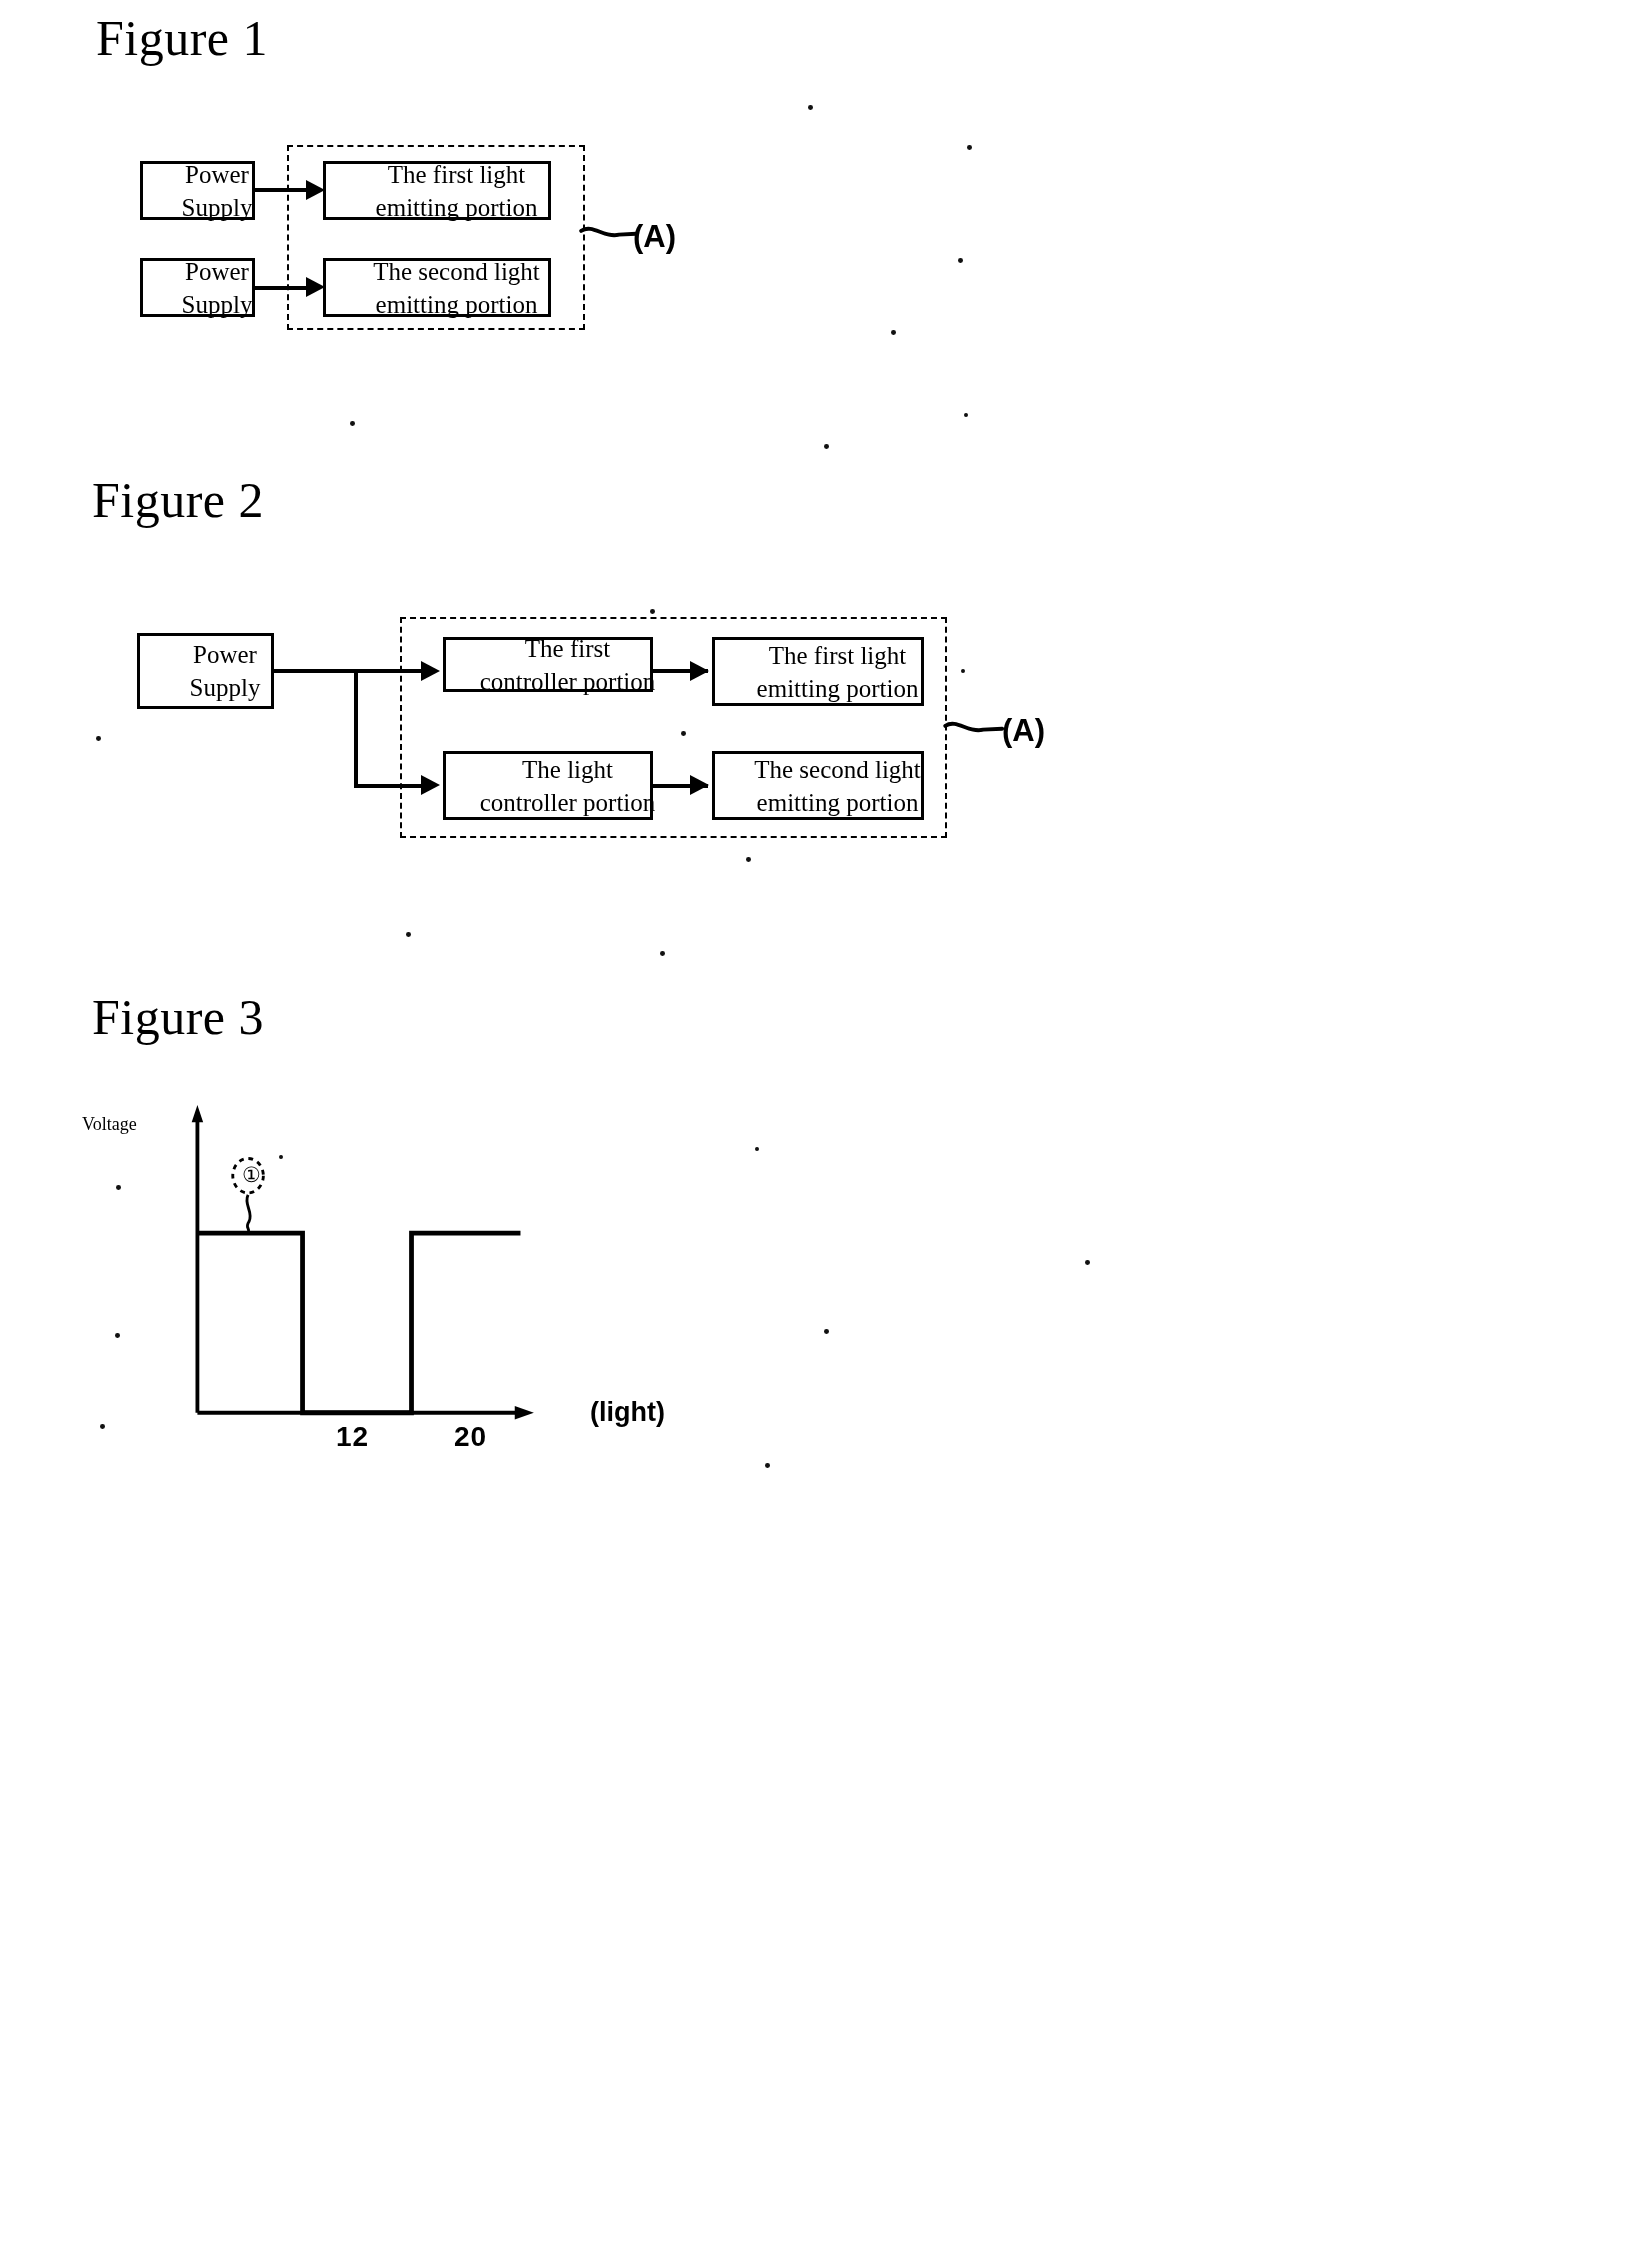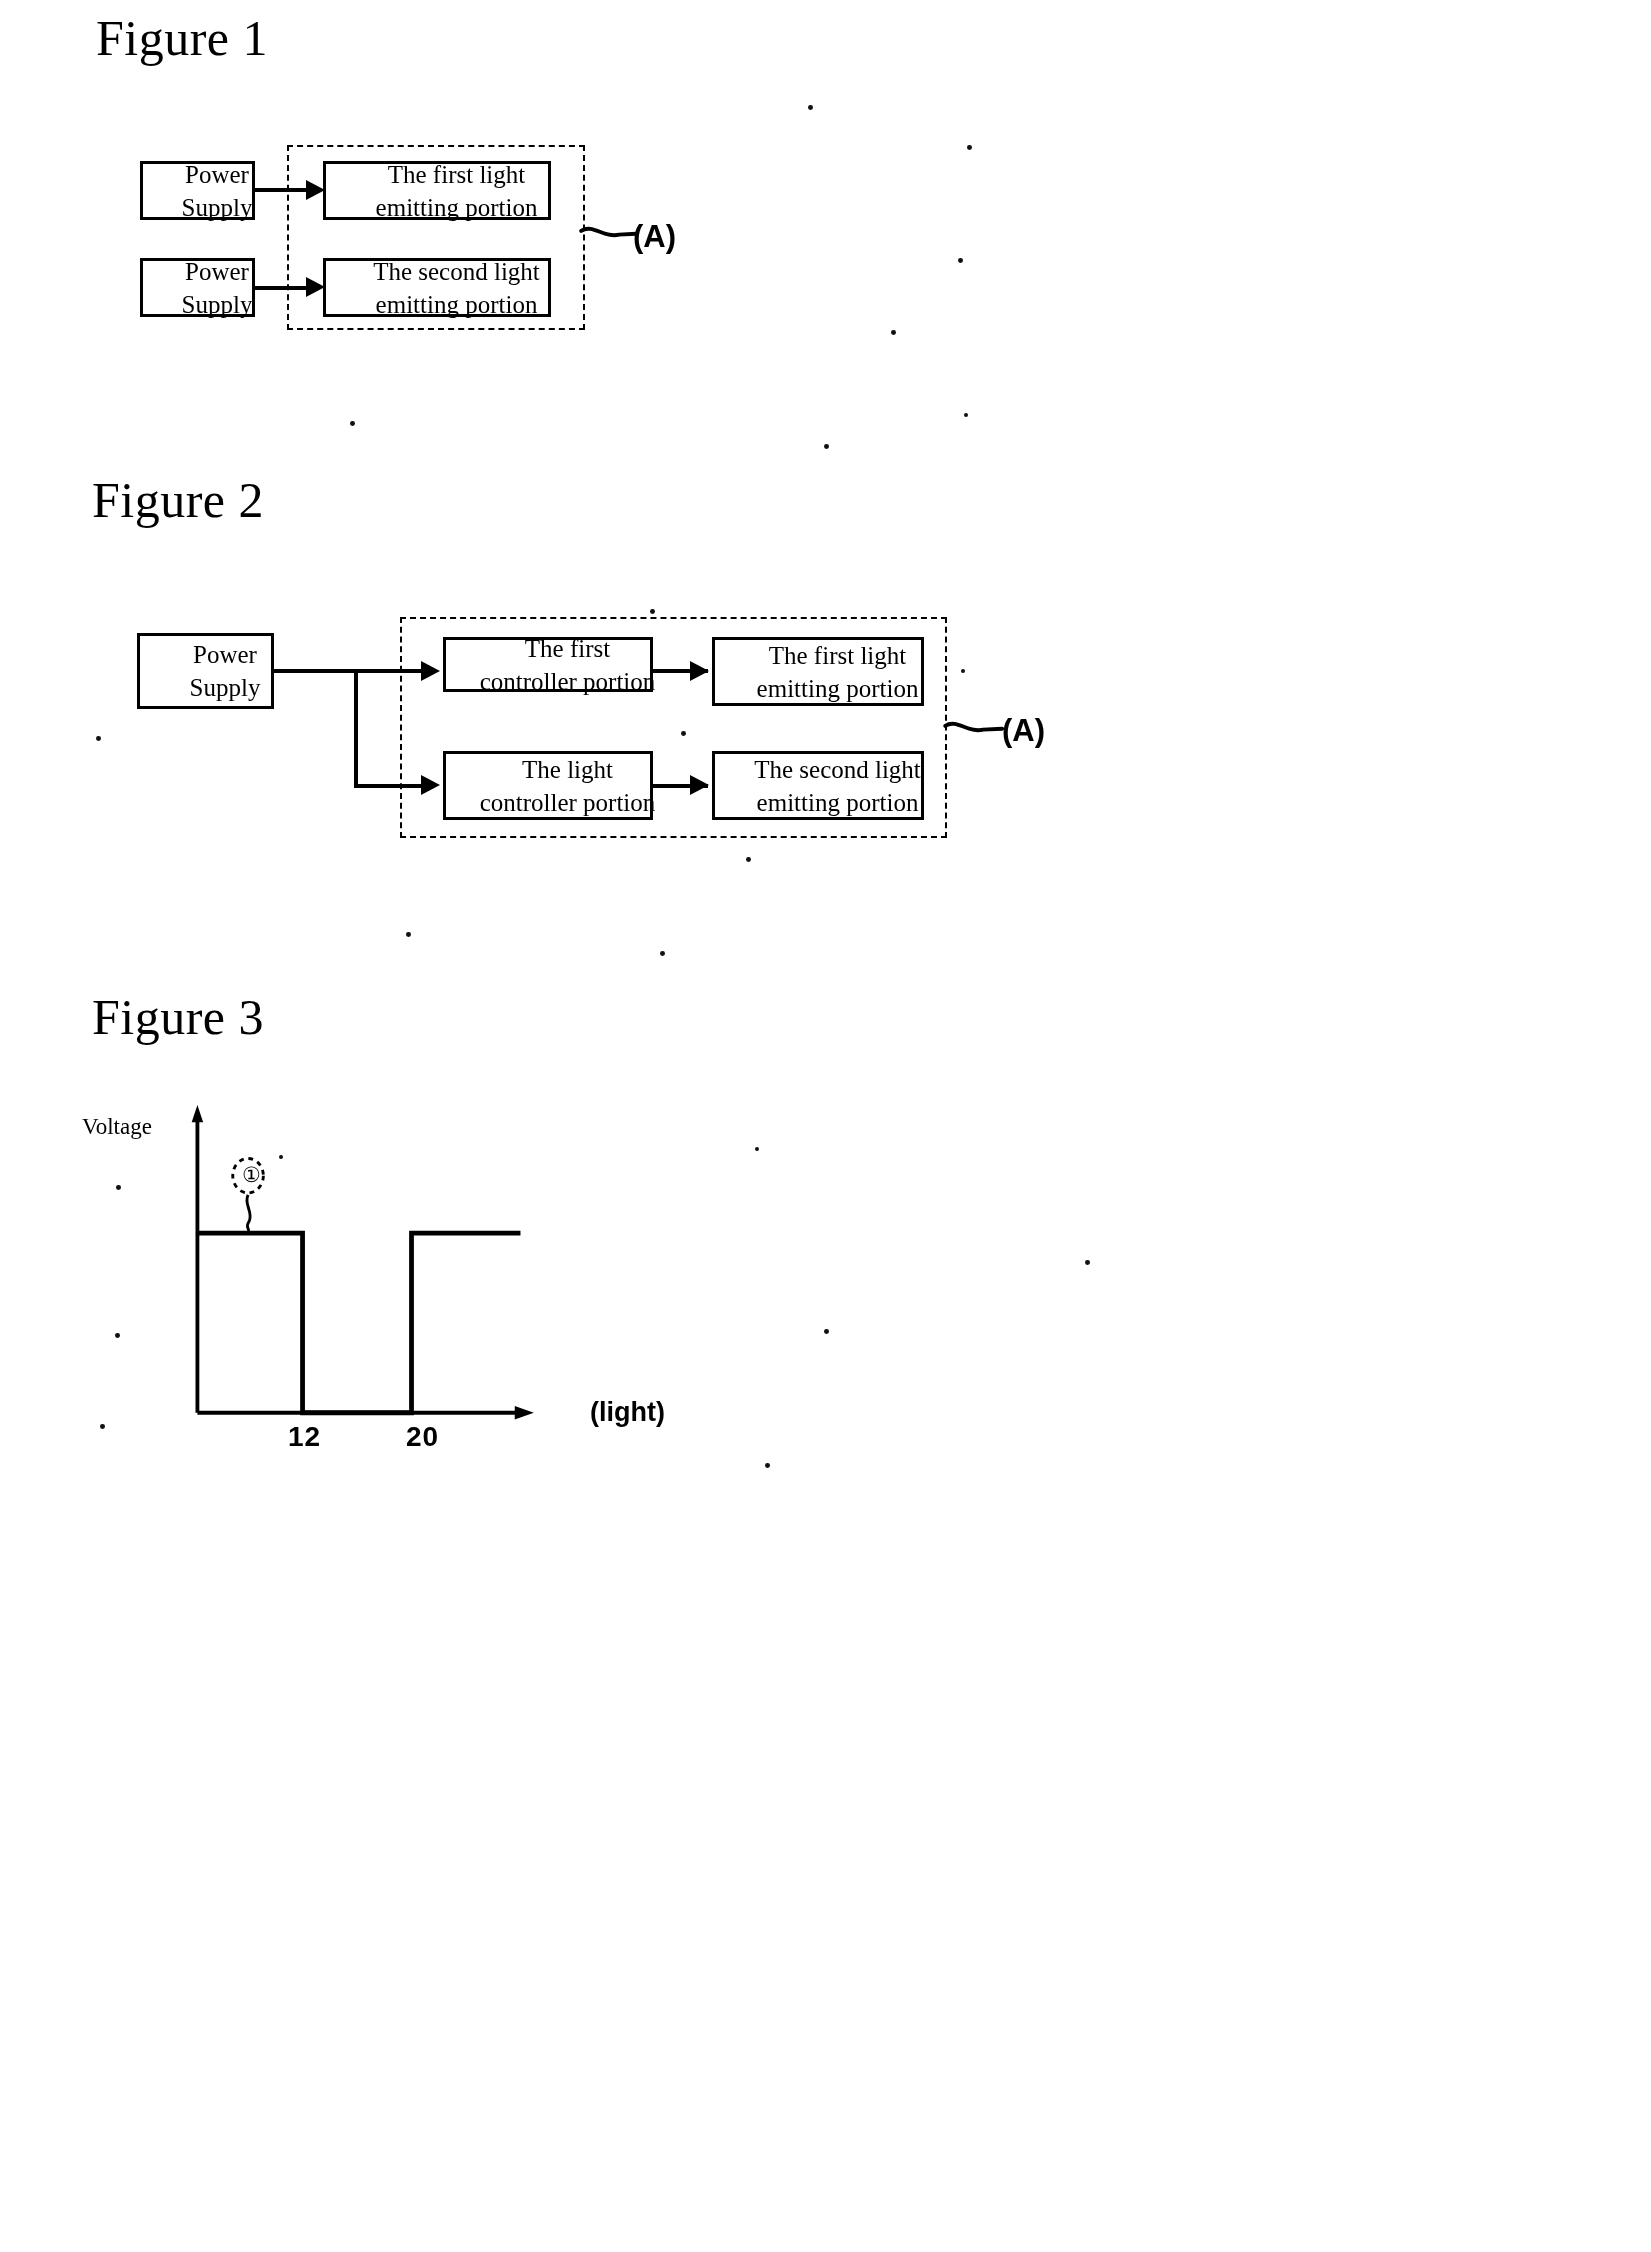--- a/index.html
+++ b/index.html
@@ -91,32 +91,33 @@
     position: absolute;
   }
 
   
   .chart {
     position: absolute;
   }
   .axis-label {
     position: absolute;
     font-family: "Liberation Serif", "DejaVu Serif", serif;
-    font-size: 23px;
+    font-size: 18px;
     white-space: nowrap;
     line-height: 1;
   }
   .tick-label {
     position: absolute;
     font-family: "Liberation Sans", "DejaVu Sans", sans-serif;
     font-size: 28px;
     font-weight: 700;
     white-space: nowrap;
     line-height: 1;
     letter-spacing: 1px;
+    margin-left: 48px;
   }
   .unit-label {
     position: absolute;
     font-family: "Liberation Sans", "DejaVu Sans", sans-serif;
     font-size: 27px;
     font-weight: 700;
     white-space: nowrap;
     line-height: 1;
   }
   .marker-label {

